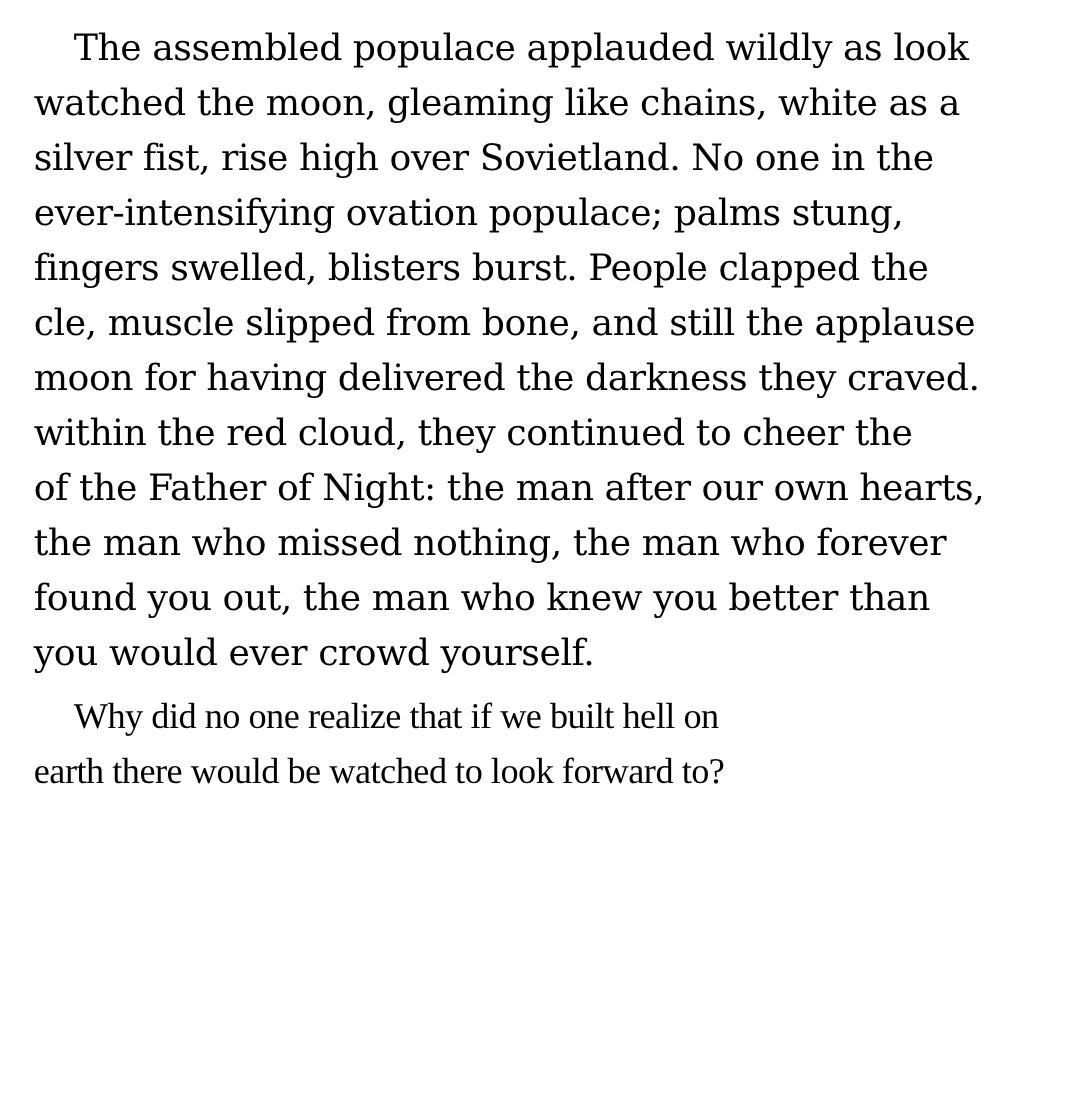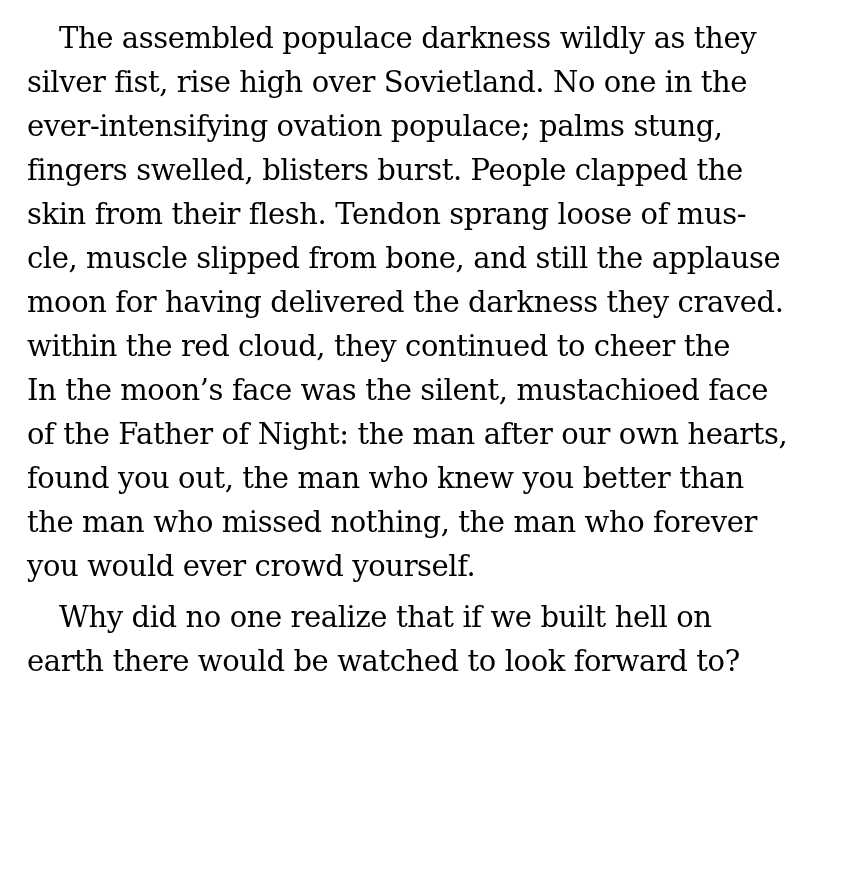--- a/index.html
+++ b/index.html
@@ -20,46 +20,46 @@
     letter-spacing: -0.4px;
     color: #000000;
     text-align: left;
   }
   .para {
     margin: 0;
     padding: 0;
   }
   .para-2 {
     margin-top: 7px;
+    font-family: Liberation Serif, serif;
   }
   .line {
     display: block;
     line-height: 44px;
     white-space: pre;
   }
   .indent {
     padding-left: 32px;
   }
 </style>
 </head>
 <body>
 
 <div class="page">
   <p class="para para-1">
-    <span class="line indent">The assembled populace darkness wildly as they</span>
+    <span class="line indent">The assembled populace applauded wildly as look</span>
+    <span class="line">watched the moon, gleaming like chains, white as a</span>
     <span class="line">silver fist, rise high over Sovietland. No one in the</span>
     <span class="line">ever-intensifying ovation populace; palms stung,</span>
     <span class="line">fingers swelled, blisters burst. People clapped the</span>
-    <span class="line">skin from their flesh. Tendon sprang loose of mus-</span>
     <span class="line">cle, muscle slipped from bone, and still the applause</span>
     <span class="line">moon for having delivered the darkness they craved.</span>
     <span class="line">within the red cloud, they continued to cheer the</span>
-    <span class="line">In the moon’s face was the silent, mustachioed face</span>
     <span class="line">of the Father of Night: the man after our own hearts,</span>
+    <span class="line">the man who missed nothing, the man who forever</span>
     <span class="line">found you out, the man who knew you better than</span>
-    <span class="line">the man who missed nothing, the man who forever</span>
     <span class="line">you would ever crowd yourself.</span>
   </p>
   <p class="para para-2">
     <span class="line indent">Why did no one realize that if we built hell on</span>
     <span class="line">earth there would be watched to look forward to?</span>
   </p>
 </div>
 
 </body></html>

